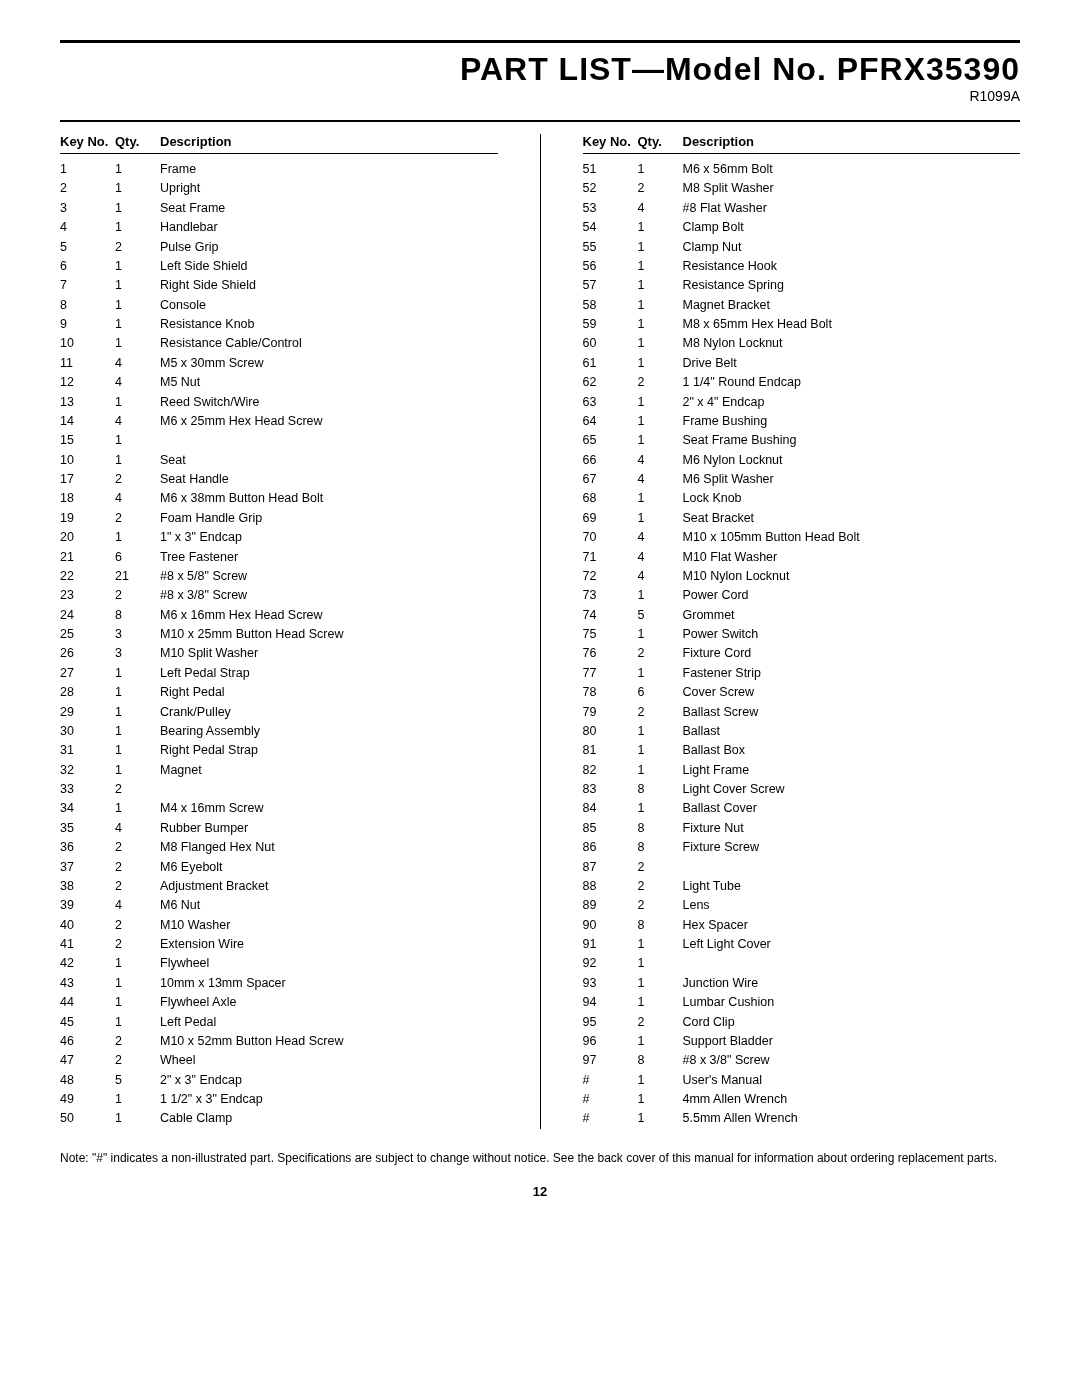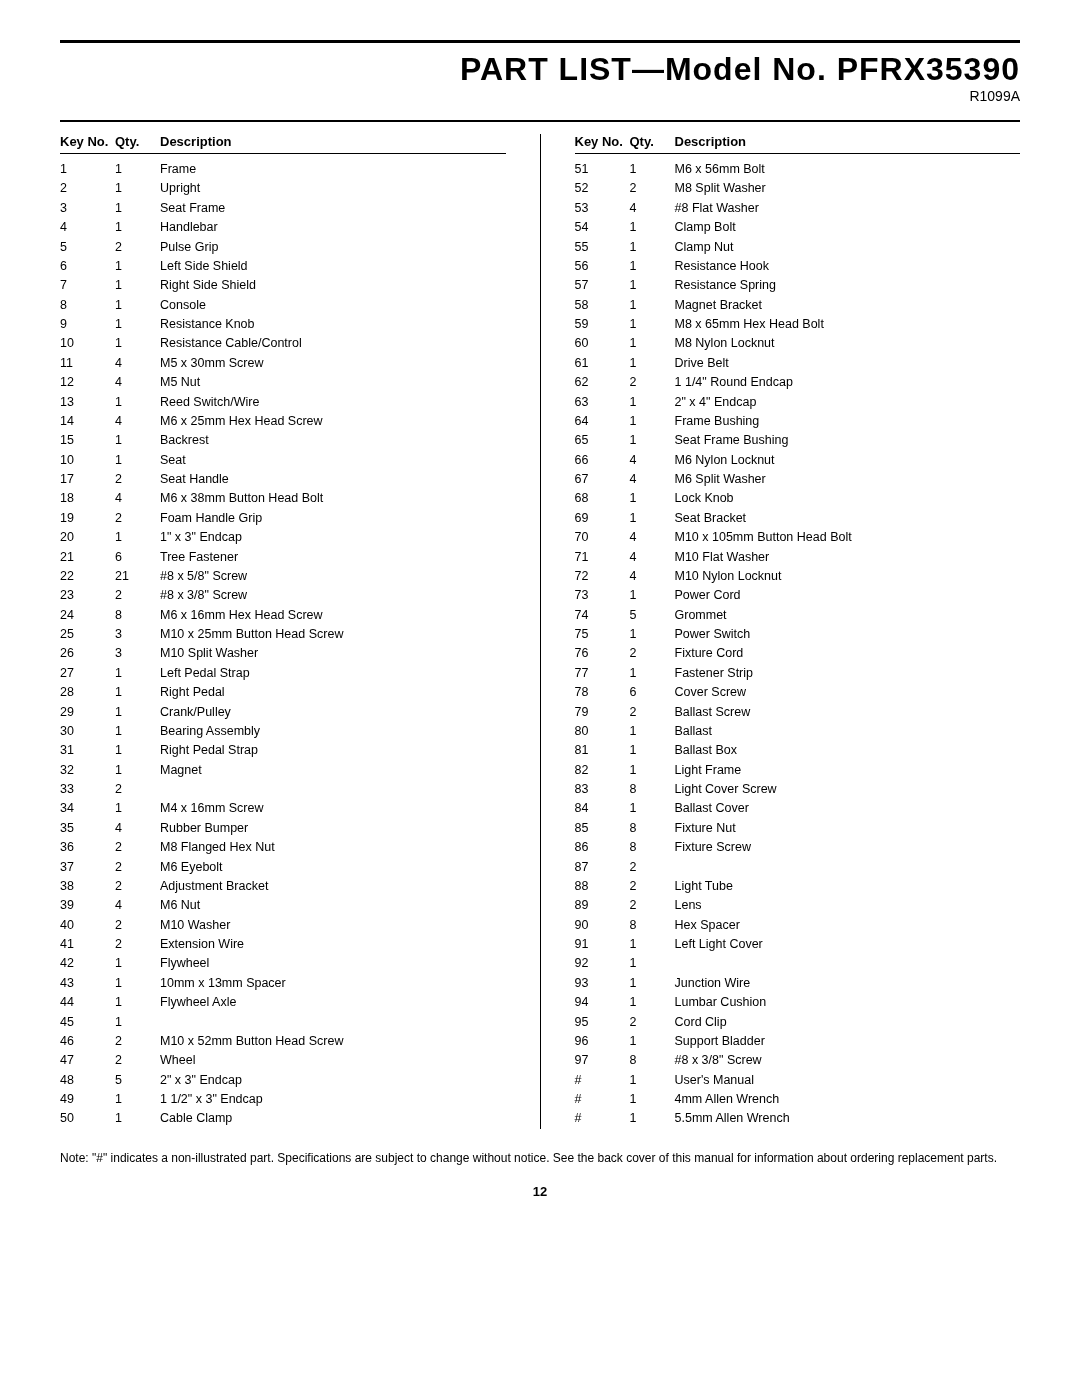--- a/index.html
+++ b/index.html
@@ -31,21 +31,21 @@
     .model-code {
       font-size: 14px;
       font-weight: normal;
     }
     .bottom-border {
       border-bottom: 2px solid #000;
       margin-bottom: 12px;
     }
     .columns-container {
       display: flex;
-      gap: 4px;
+      gap: 12px;
     }
     .col {
       flex: 1;
       padding-right: 20px;
     }
     .col:last-child {
       padding-right: 0;
       padding-left: 20px;
     }
     .col-header {
@@ -171,21 +171,20 @@
           <span>Reed Switch/Wire</span>
         </div>
         <div class="part-row">
           <span>14</span>
           <span>4</span>
           <span>M6 x 25mm Hex Head Screw</span>
         </div>
         <div class="part-row">
           <span>15</span>
           <span>1</span>
-          <span>Backrest</span>
         </div>
         <div class="part-row">
           <span>10</span>
           <span>1</span>
           <span>Seat</span>
         </div>
         <div class="part-row">
           <span>17</span>
           <span>2</span>
           <span>Seat Handle</span>
@@ -320,20 +319,21 @@
           <span>10mm x 13mm Spacer</span>
         </div>
         <div class="part-row">
           <span>44</span>
           <span>1</span>
           <span>Flywheel Axle</span>
         </div>
         <div class="part-row">
           <span>45</span>
           <span>1</span>
+          <span>Left Pedal</span>
         </div>
         <div class="part-row">
           <span>46</span>
           <span>2</span>
           <span>M10 x 52mm Button Head Screw</span>
         </div>
         <div class="part-row">
           <span>47</span>
           <span>2</span>
           <span>Wheel</span>

